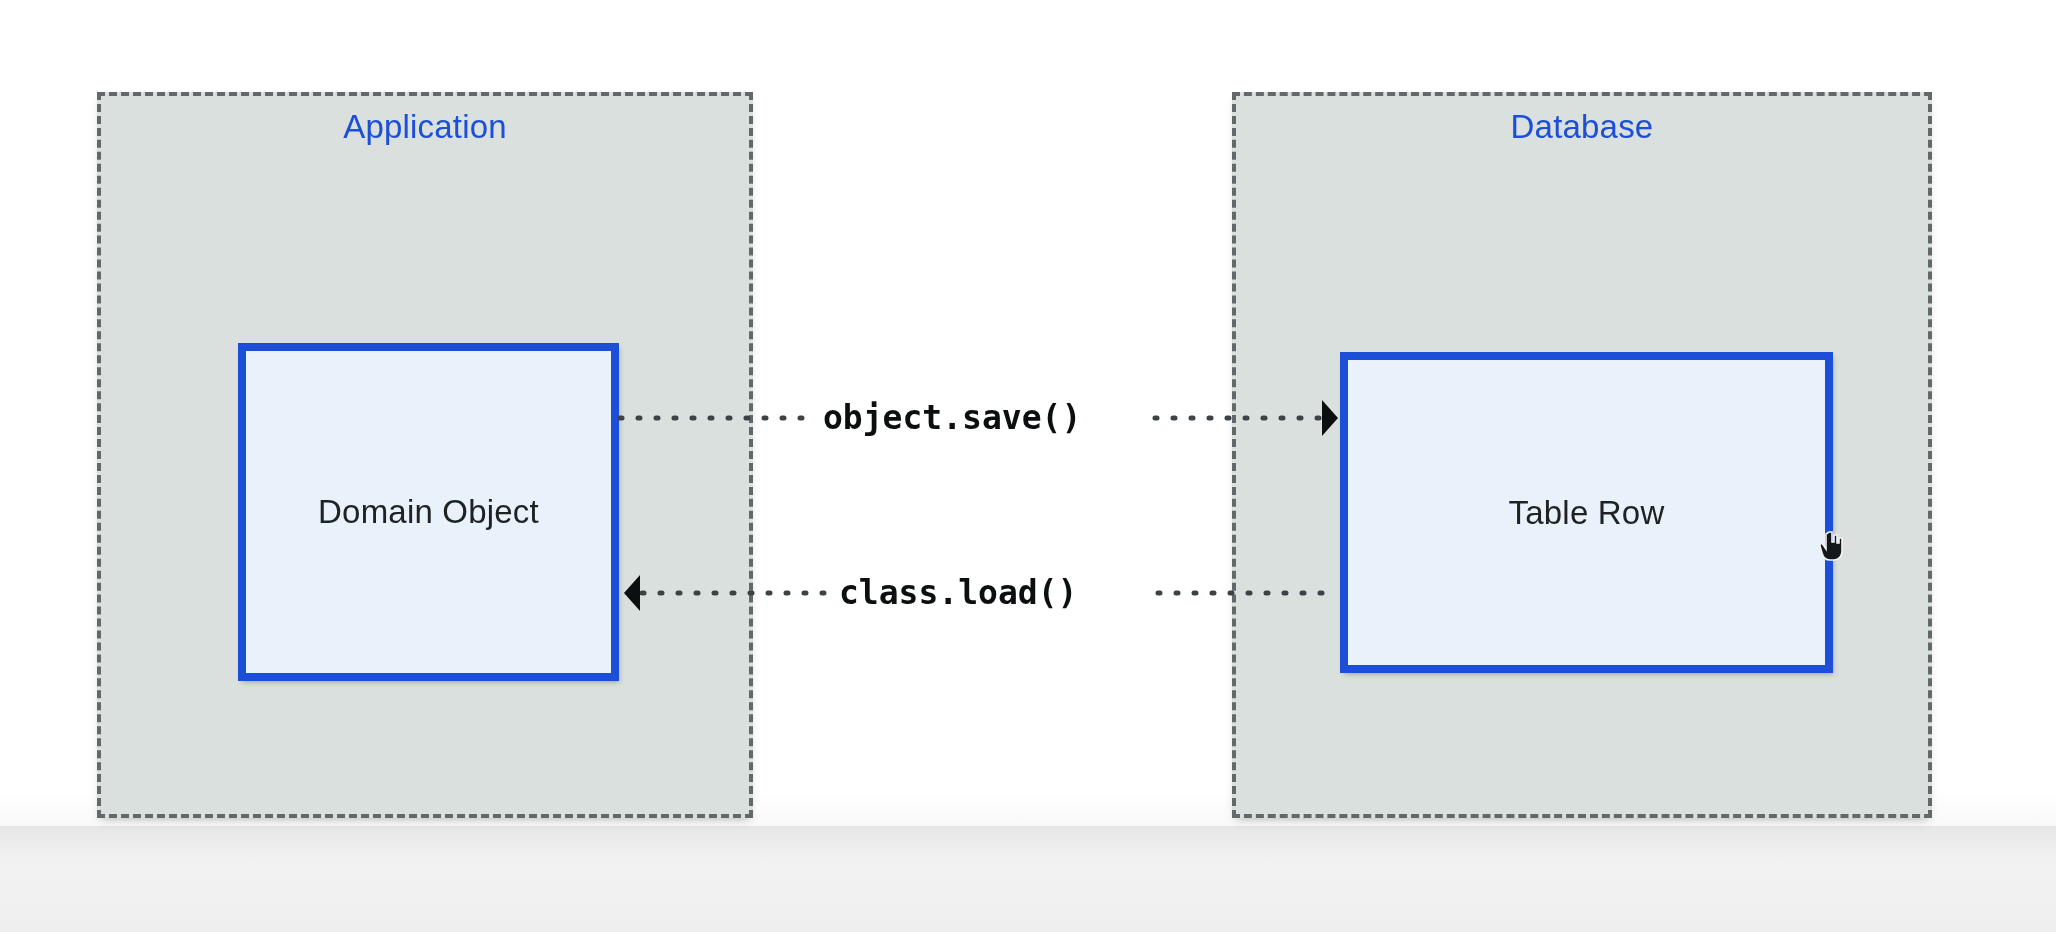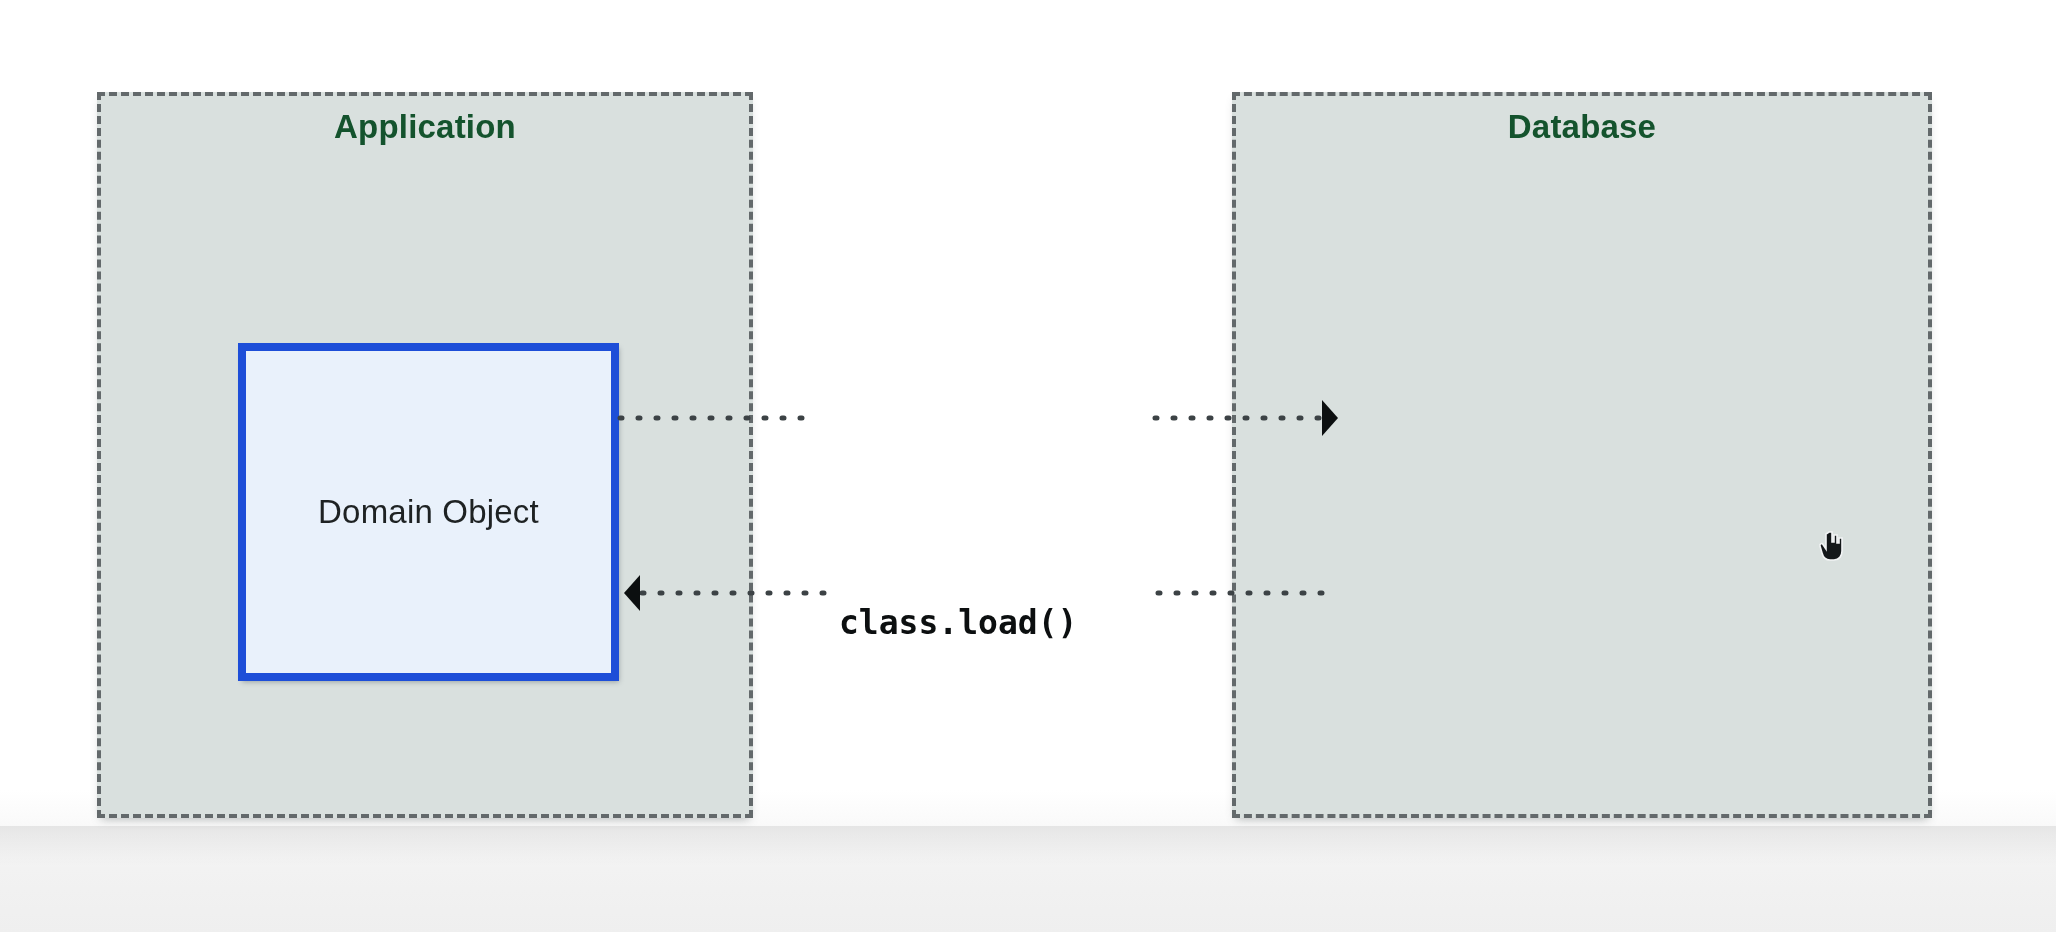--- a/index.html
+++ b/index.html
@@ -47,24 +47,23 @@
     box-shadow: 0 5px 9px -4px rgba(90,100,100,0.45);
   }
   .group-title {
     position: absolute;
     top: 10px;
     left: 0;
     right: 0;
     text-align: center;
     font-size: 33px;
     line-height: 42px;
-    color: #14532d;
+    color: #1d4ed8;
     letter-spacing: 0.2px;
     white-space: nowrap;
-    font-weight: bold;
   }
   #group-application { left: 97px;  top: 92px; width: 656px; height: 726px; }
   #group-database    { left: 1232px; top: 92px; width: 700px; height: 726px; }
 
   
   .node {
     position: absolute;
     box-sizing: border-box;
     border: 8px solid #1d4ed8;
     background: #e9f1fb;
@@ -96,21 +95,21 @@
     font-family: "DejaVu Sans Mono", "Liberation Mono", monospace;
     font-weight: bold;
     font-size: 33px;
     line-height: 38px;
     color: #0c0f10;
     white-space: nowrap;
     background: transparent;
     letter-spacing: 0px;
   }
   #caption-save { left: 823px; top: 399px; }
-  #caption-load { left: 839px; top: 574px; margin-top: 30px; }
+  #caption-load { left: 839px; top: 574px; }
 
   
   #mouse-cursor {
     position: absolute;
     left: 1818px;
     top: 529px;
     width: 30px;
     height: 34px;
   }
 </style>
@@ -127,36 +126,40 @@
   </div>
 
   <div class="group" id="group-database">
     <div class="group-title">Database</div>
   </div>
 
   <div class="node" id="node-domain-object">
     <span class="node-label">Domain Object</span>
   </div>
 
+  <div class="node" id="node-table-row">
+    <span class="node-label">Table Row</span>
+  </div>
 
   <svg id="connector-layer" width="2056" height="932">
 
     <g>
       <line x1="620" y1="418" x2="810" y2="418" stroke="#3c4245" stroke-width="5" stroke-linecap="round" stroke-dasharray="2 16"></line>
       <line x1="1155" y1="418" x2="1322" y2="418" stroke="#3c4245" stroke-width="5" stroke-linecap="round" stroke-dasharray="2 16"></line>
       <polygon points="1322,400 1338,418 1322,436" fill="#0c0f10"></polygon>
     </g>
 
     <g>
       <line x1="642" y1="593" x2="826" y2="593" stroke="#3c4245" stroke-width="5" stroke-linecap="round" stroke-dasharray="2 16"></line>
       <line x1="1158" y1="593" x2="1338" y2="593" stroke="#3c4245" stroke-width="5" stroke-linecap="round" stroke-dasharray="2 16"></line>
       <polygon points="640,575 624,593 640,611" fill="#0c0f10"></polygon>
     </g>
   </svg>
 
+  <div class="edge-caption" id="caption-save">object.save()</div>
 
   <div class="edge-caption" id="caption-load">class.load()</div>
 
   <svg id="mouse-cursor" viewBox="0 0 30 34">
     <path d="M11 3 L14 3 L14 13 L16 13 L16 6 L19 6 L19 14 L21 14 L21 9 L24 9
              L24 22 C24 27 21 31 16 31 L12 31 C8 31 5 28 4 24 L2 17
              C1.4 15 4 13.5 5 15.5 L8 20 L8 5 Z" fill="#14181a" stroke="#f2f4f5" stroke-width="1.6"></path>
   </svg>
 
 </div>

